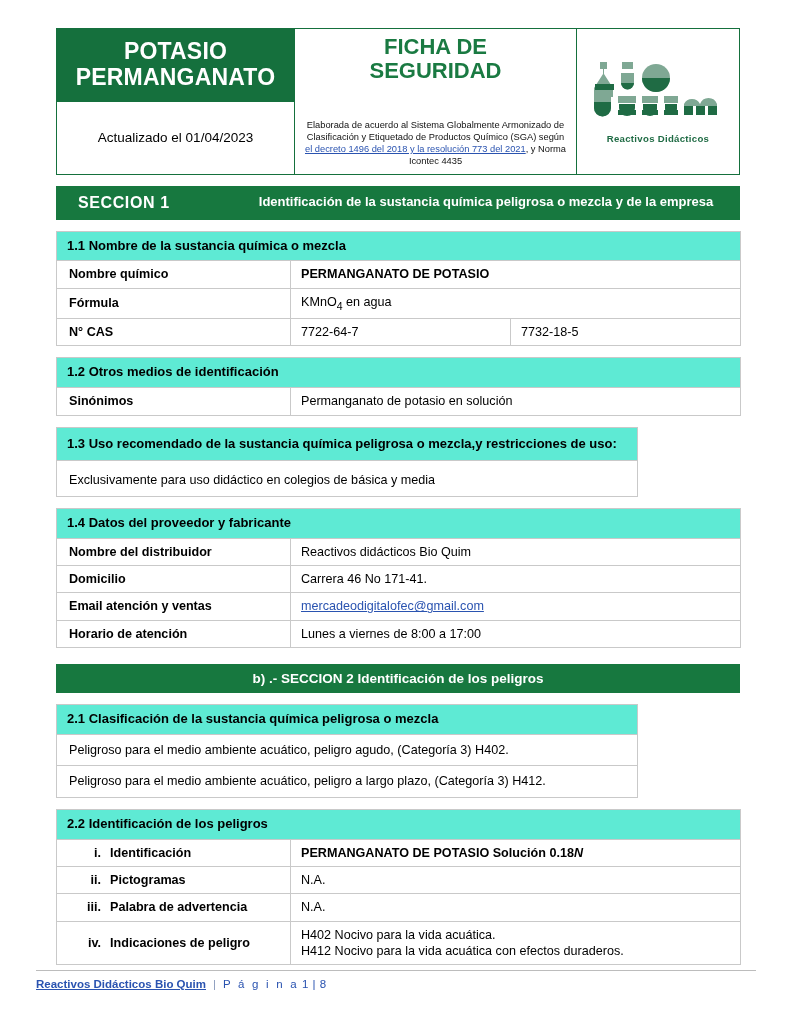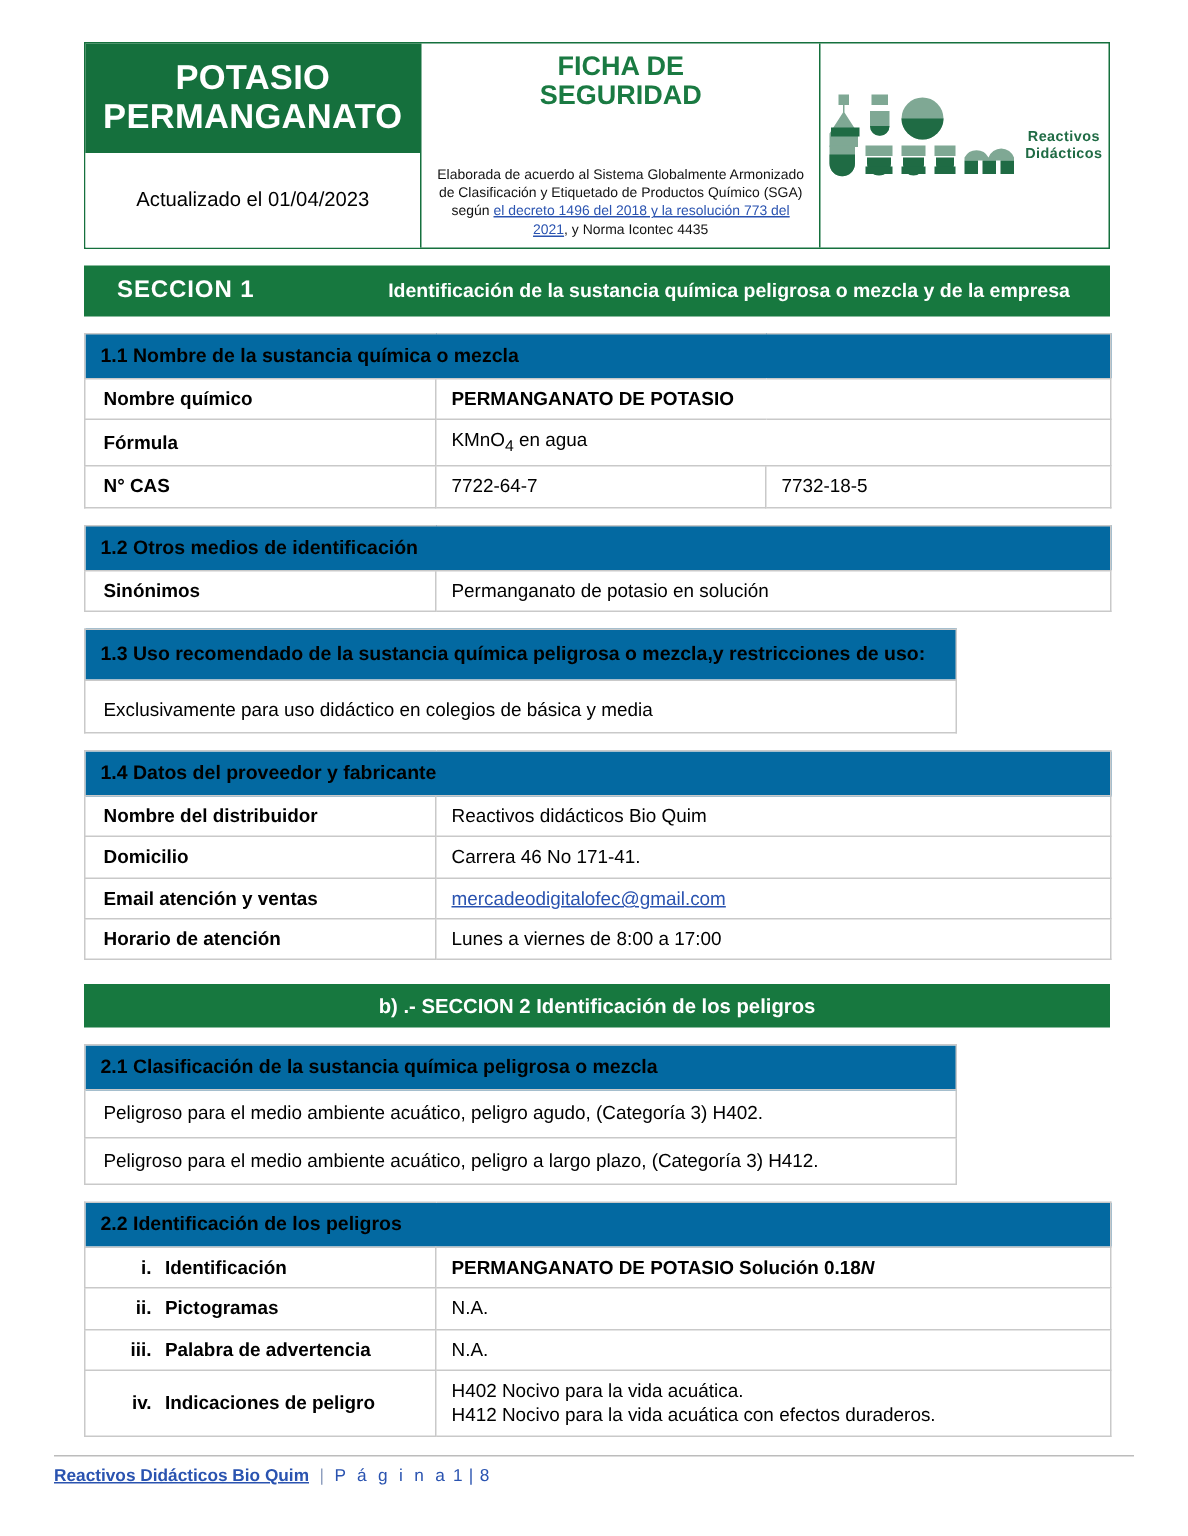--- a/index.html
+++ b/index.html
@@ -56,38 +56,39 @@
   }
   .hdr-mid {
     width: 282px;
     box-sizing: border-box;
     border-right: 1px solid #15703d;
     padding: 6px 8px 6px;
     text-align: center;
   }
   .ficha-title {
     color: #1a7a42;
-    font-size: 18px;
+    font-size: 22px;
     font-weight: bold;
     line-height: 1.08;
     margin-bottom: 4px;
   }
   .ficha-sub {
     font-size: 9.3px;
     line-height: 1.32;
     color: #111;
     margin-top: 36px;
   }
   .ficha-sub a {
     color: #2a53b0;
     text-decoration: underline;
   }
   .hdr-logo {
     flex: 1;
     display: flex;
+    flex-direction: column;
     align-items: center;
     justify-content: center;
     padding: 6px 4px;
   }
   .logo-wrap { width: 132px; }
   .logo-caption {
     font-size: 9.6px;
     font-weight: bold;
     color: #1f6b44;
     letter-spacing: 0.3px;
@@ -135,21 +136,21 @@
     table-layout: fixed;
   }
   .tbl td {
     border: 1px solid #c9c9c9;
     padding: 5px 8px;
     font-size: 12.6px;
     vertical-align: middle;
     line-height: 1.3;
   }
   .tbl td.subhead {
-    background: #0369a1;
+    background: #5eead4;
     font-weight: bold;
     font-size: 13px;
     padding: 6px 10px;
   }
   .tbl td.lbl {
     font-weight: bold;
     padding-left: 12px;
   }
   .tbl td.val { padding-left: 10px; }
   .tbl td.val-bold { font-weight: bold; padding-left: 10px; }

